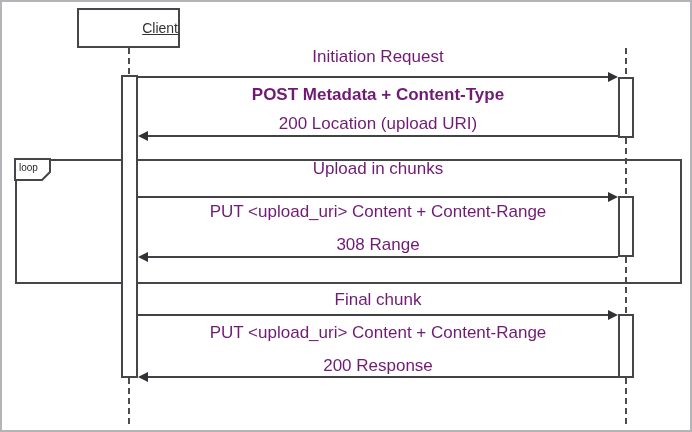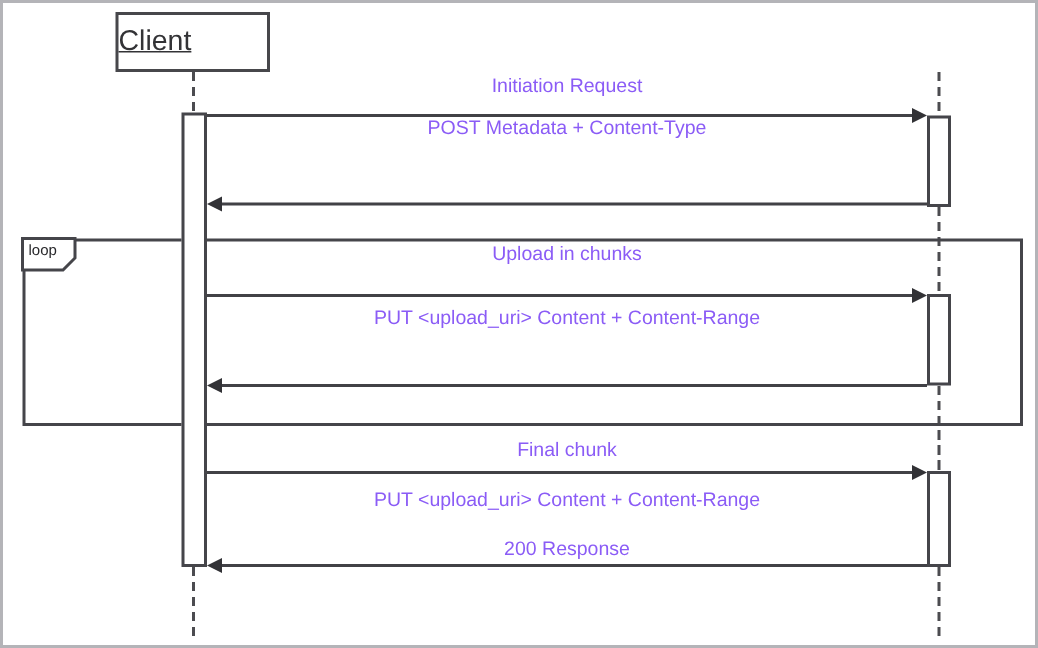--- a/index.html
+++ b/index.html
@@ -15,22 +15,22 @@
     color: #2b2b2b;
   }
   .actor {
     position: absolute;
     height: 40px;
     border: 2px solid #47474b;
     background: #ffffff;
     box-sizing: border-box;
     display: flex;
     align-items: center;
-    justify-content: flex-start;
-    font-size: 19px;
+    justify-content: flex-end;
+    font-size: 14px;
     text-decoration: underline;
     color: #333336;
   }
   .lifeline {
     position: absolute;
     width: 2px;
     background: repeating-linear-gradient(to bottom, #4c4c50 0px, #4c4c50 6px, transparent 6px, transparent 10px);
   }
   .activation {
     position: absolute;
@@ -55,23 +55,23 @@
     width: 0; height: 0;
     border-top: 5px solid transparent;
     border-bottom: 5px solid transparent;
     border-right: 10px solid #323236;
   }
   .mlabel {
     position: absolute;
     left: 136px;
     width: 480px;
     text-align: center;
-    font-size: 13px;
+    font-size: 17px;
     line-height: 15px;
-    color: #8b5cf6;
+    color: #701a75;
     white-space: nowrap;
   }
   .loop-frame {
     position: absolute;
     left: 13px; top: 157px;
     width: 667px; height: 125px;
     border: 2px solid #45454a;
     box-sizing: border-box;
   }
   .loop-operator {
@@ -105,28 +105,30 @@
   <div class="loop-operator">loop</div>
 
   <div class="activation" style="left:119px; top:73px; width:17px; height:303px;"></div>
   <div class="activation" style="left:616px; top:75px; width:16px; height:61px;"></div>
   <div class="activation" style="left:616px; top:194px; width:16px; height:61px;"></div>
   <div class="activation" style="left:616px; top:312px; width:16px; height:64px;"></div>
 
   <div class="mlabel" style="top:47px;">Initiation Request</div>
   <div class="msgline" style="left:136px; top:74px; width:471px;"></div>
   <div class="arrow-r" style="left:606px; top:70px;"></div>
-  <div class="mlabel" style="top:75px;">POST Metadata + Content-Type</div>
+  <div class="mlabel" style="top:85px;font-weight:bold;">POST Metadata + Content-Type</div>
+  <div class="mlabel" style="top:114px;">200 Location (upload URI)</div>
   <div class="msgline" style="left:145px; top:133px; width:471px;"></div>
   <div class="arrow-l" style="left:136px; top:129px;"></div>
 
   <div class="mlabel" style="top:159px;">Upload in chunks</div>
   <div class="msgline" style="left:136px; top:194px; width:471px;"></div>
   <div class="arrow-r" style="left:606px; top:190px;"></div>
   <div class="mlabel" style="top:202px;">PUT &lt;upload_uri&gt; Content + Content-Range</div>
+  <div class="mlabel" style="top:235px;">308 Range</div>
   <div class="msgline" style="left:145px; top:254px; width:471px;"></div>
   <div class="arrow-l" style="left:136px; top:250px;"></div>
 
   <div class="mlabel" style="top:290px;">Final chunk</div>
   <div class="msgline" style="left:136px; top:312px; width:471px;"></div>
   <div class="arrow-r" style="left:606px; top:308px;"></div>
   <div class="mlabel" style="top:323px;">PUT &lt;upload_uri&gt; Content + Content-Range</div>
   <div class="mlabel" style="top:356px;">200 Response</div>
   <div class="msgline" style="left:145px; top:374px; width:471px;"></div>
   <div class="arrow-l" style="left:136px; top:370px;"></div>

